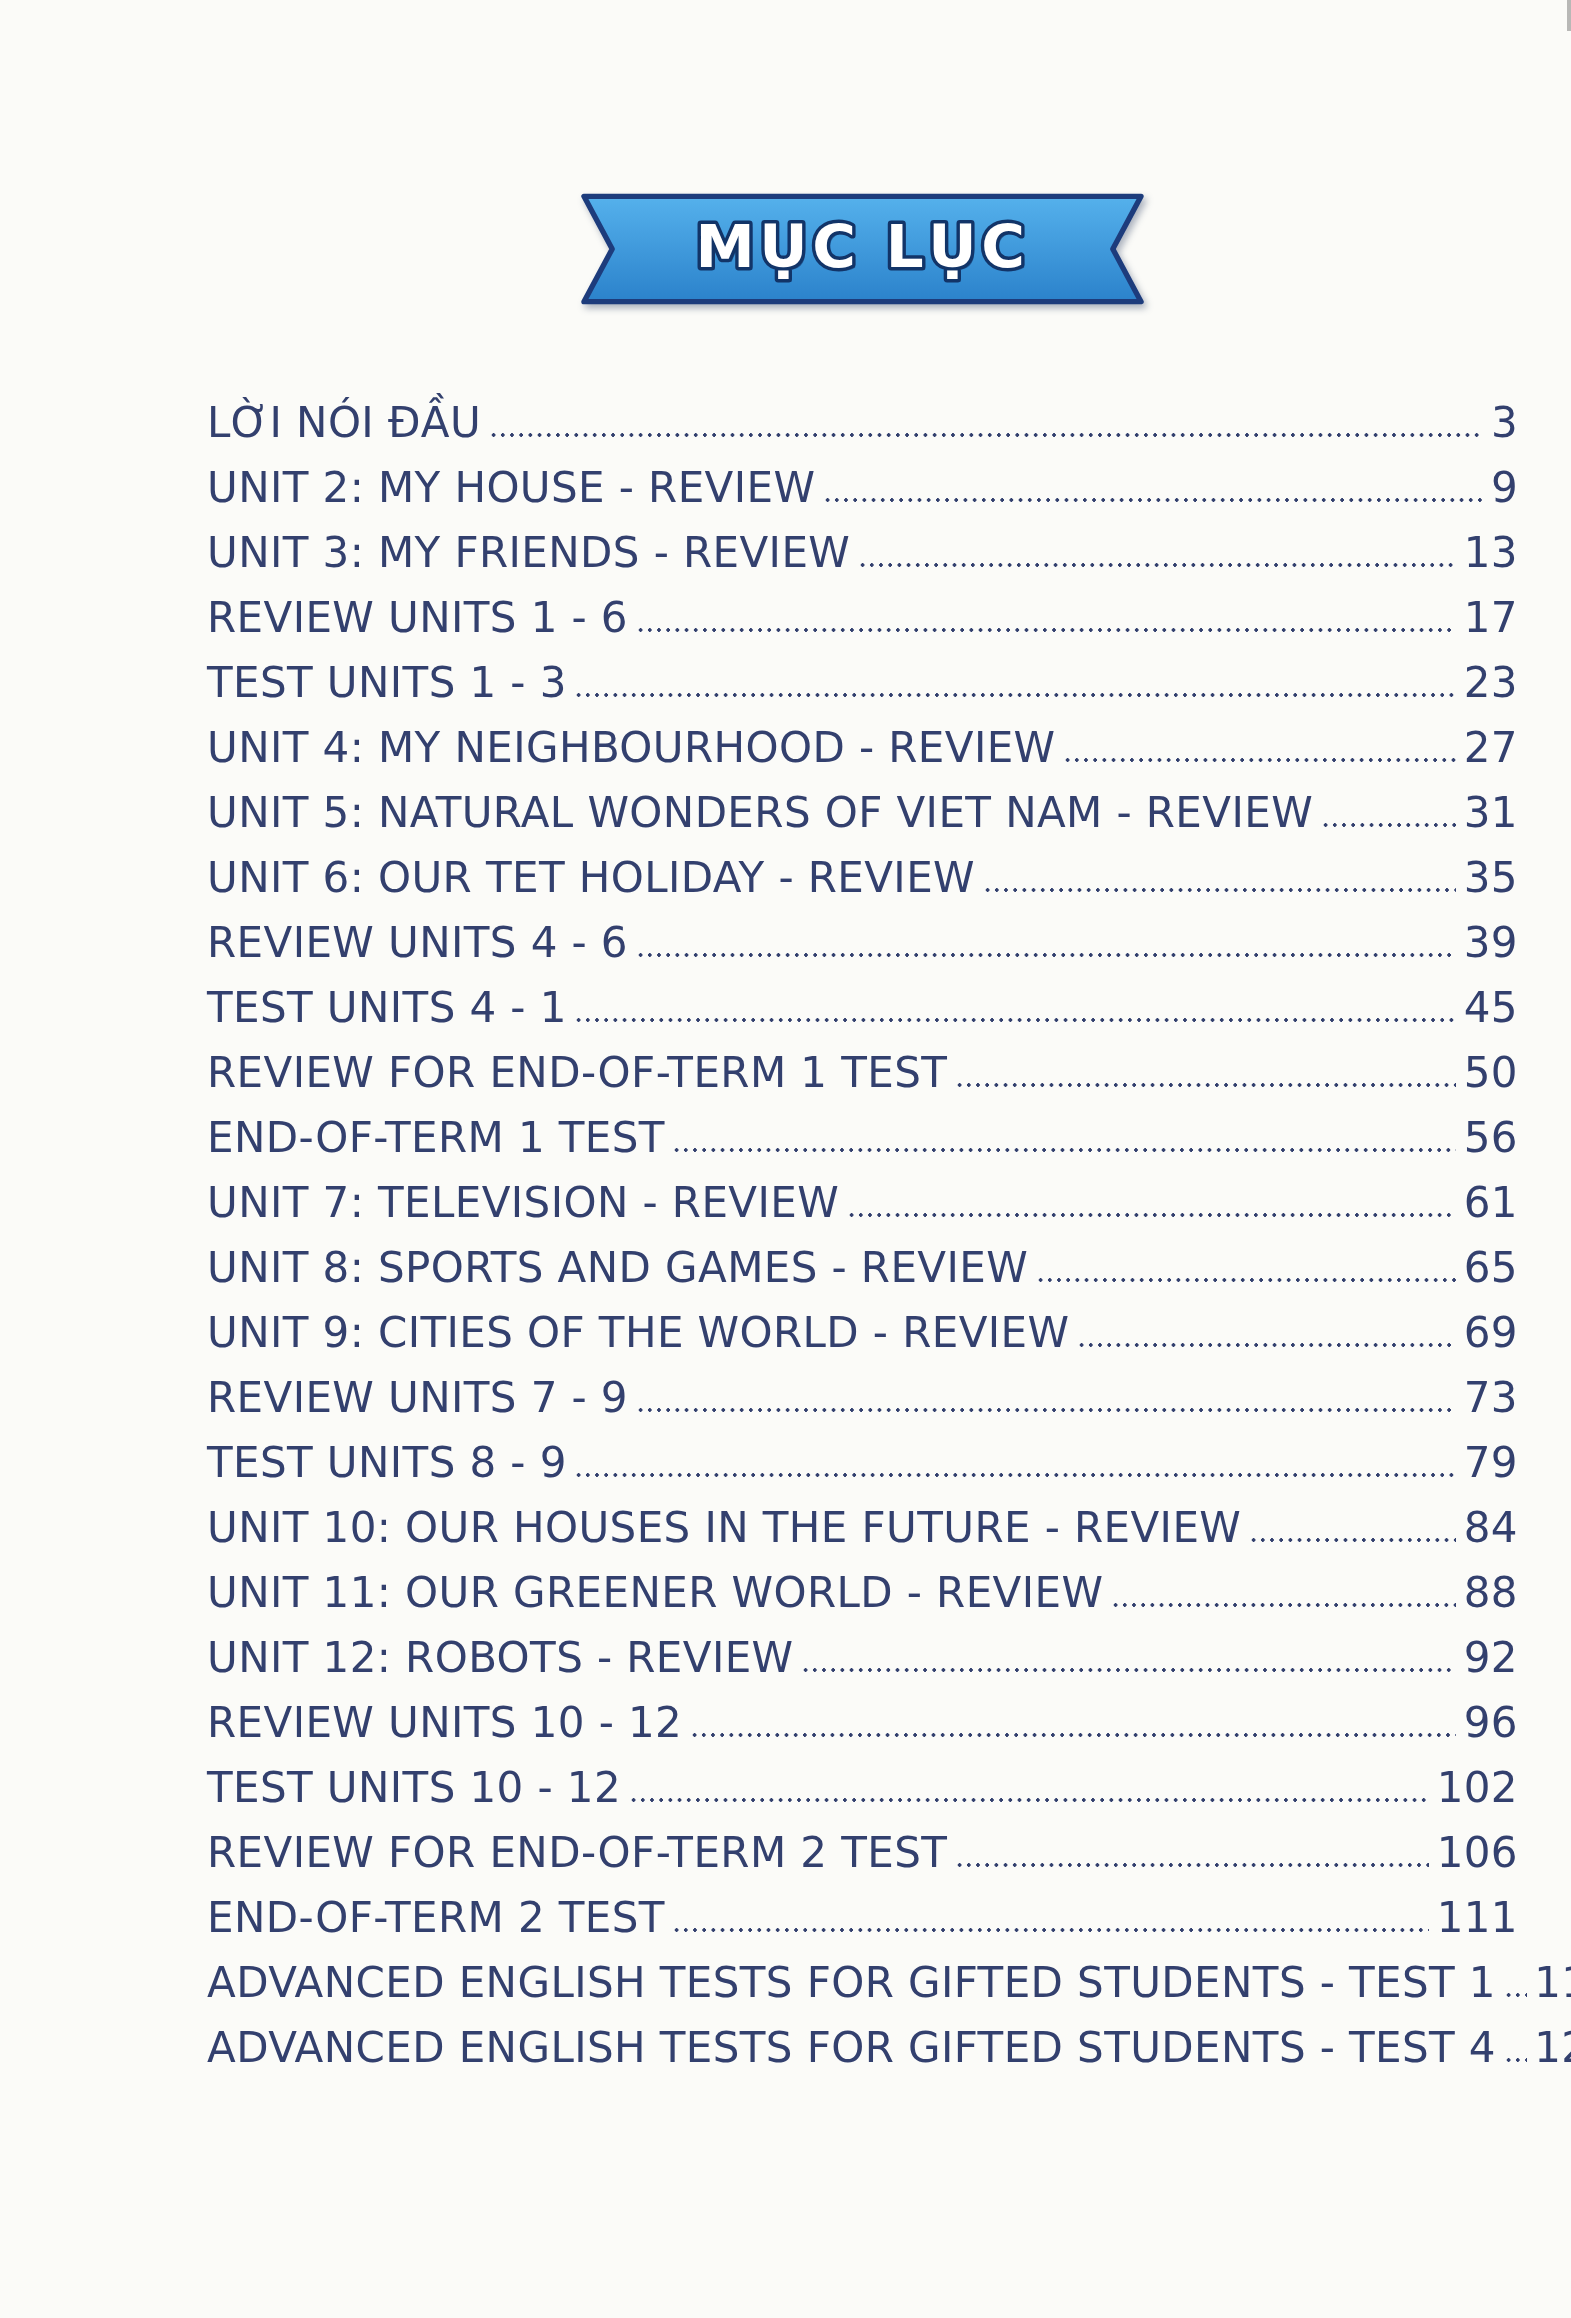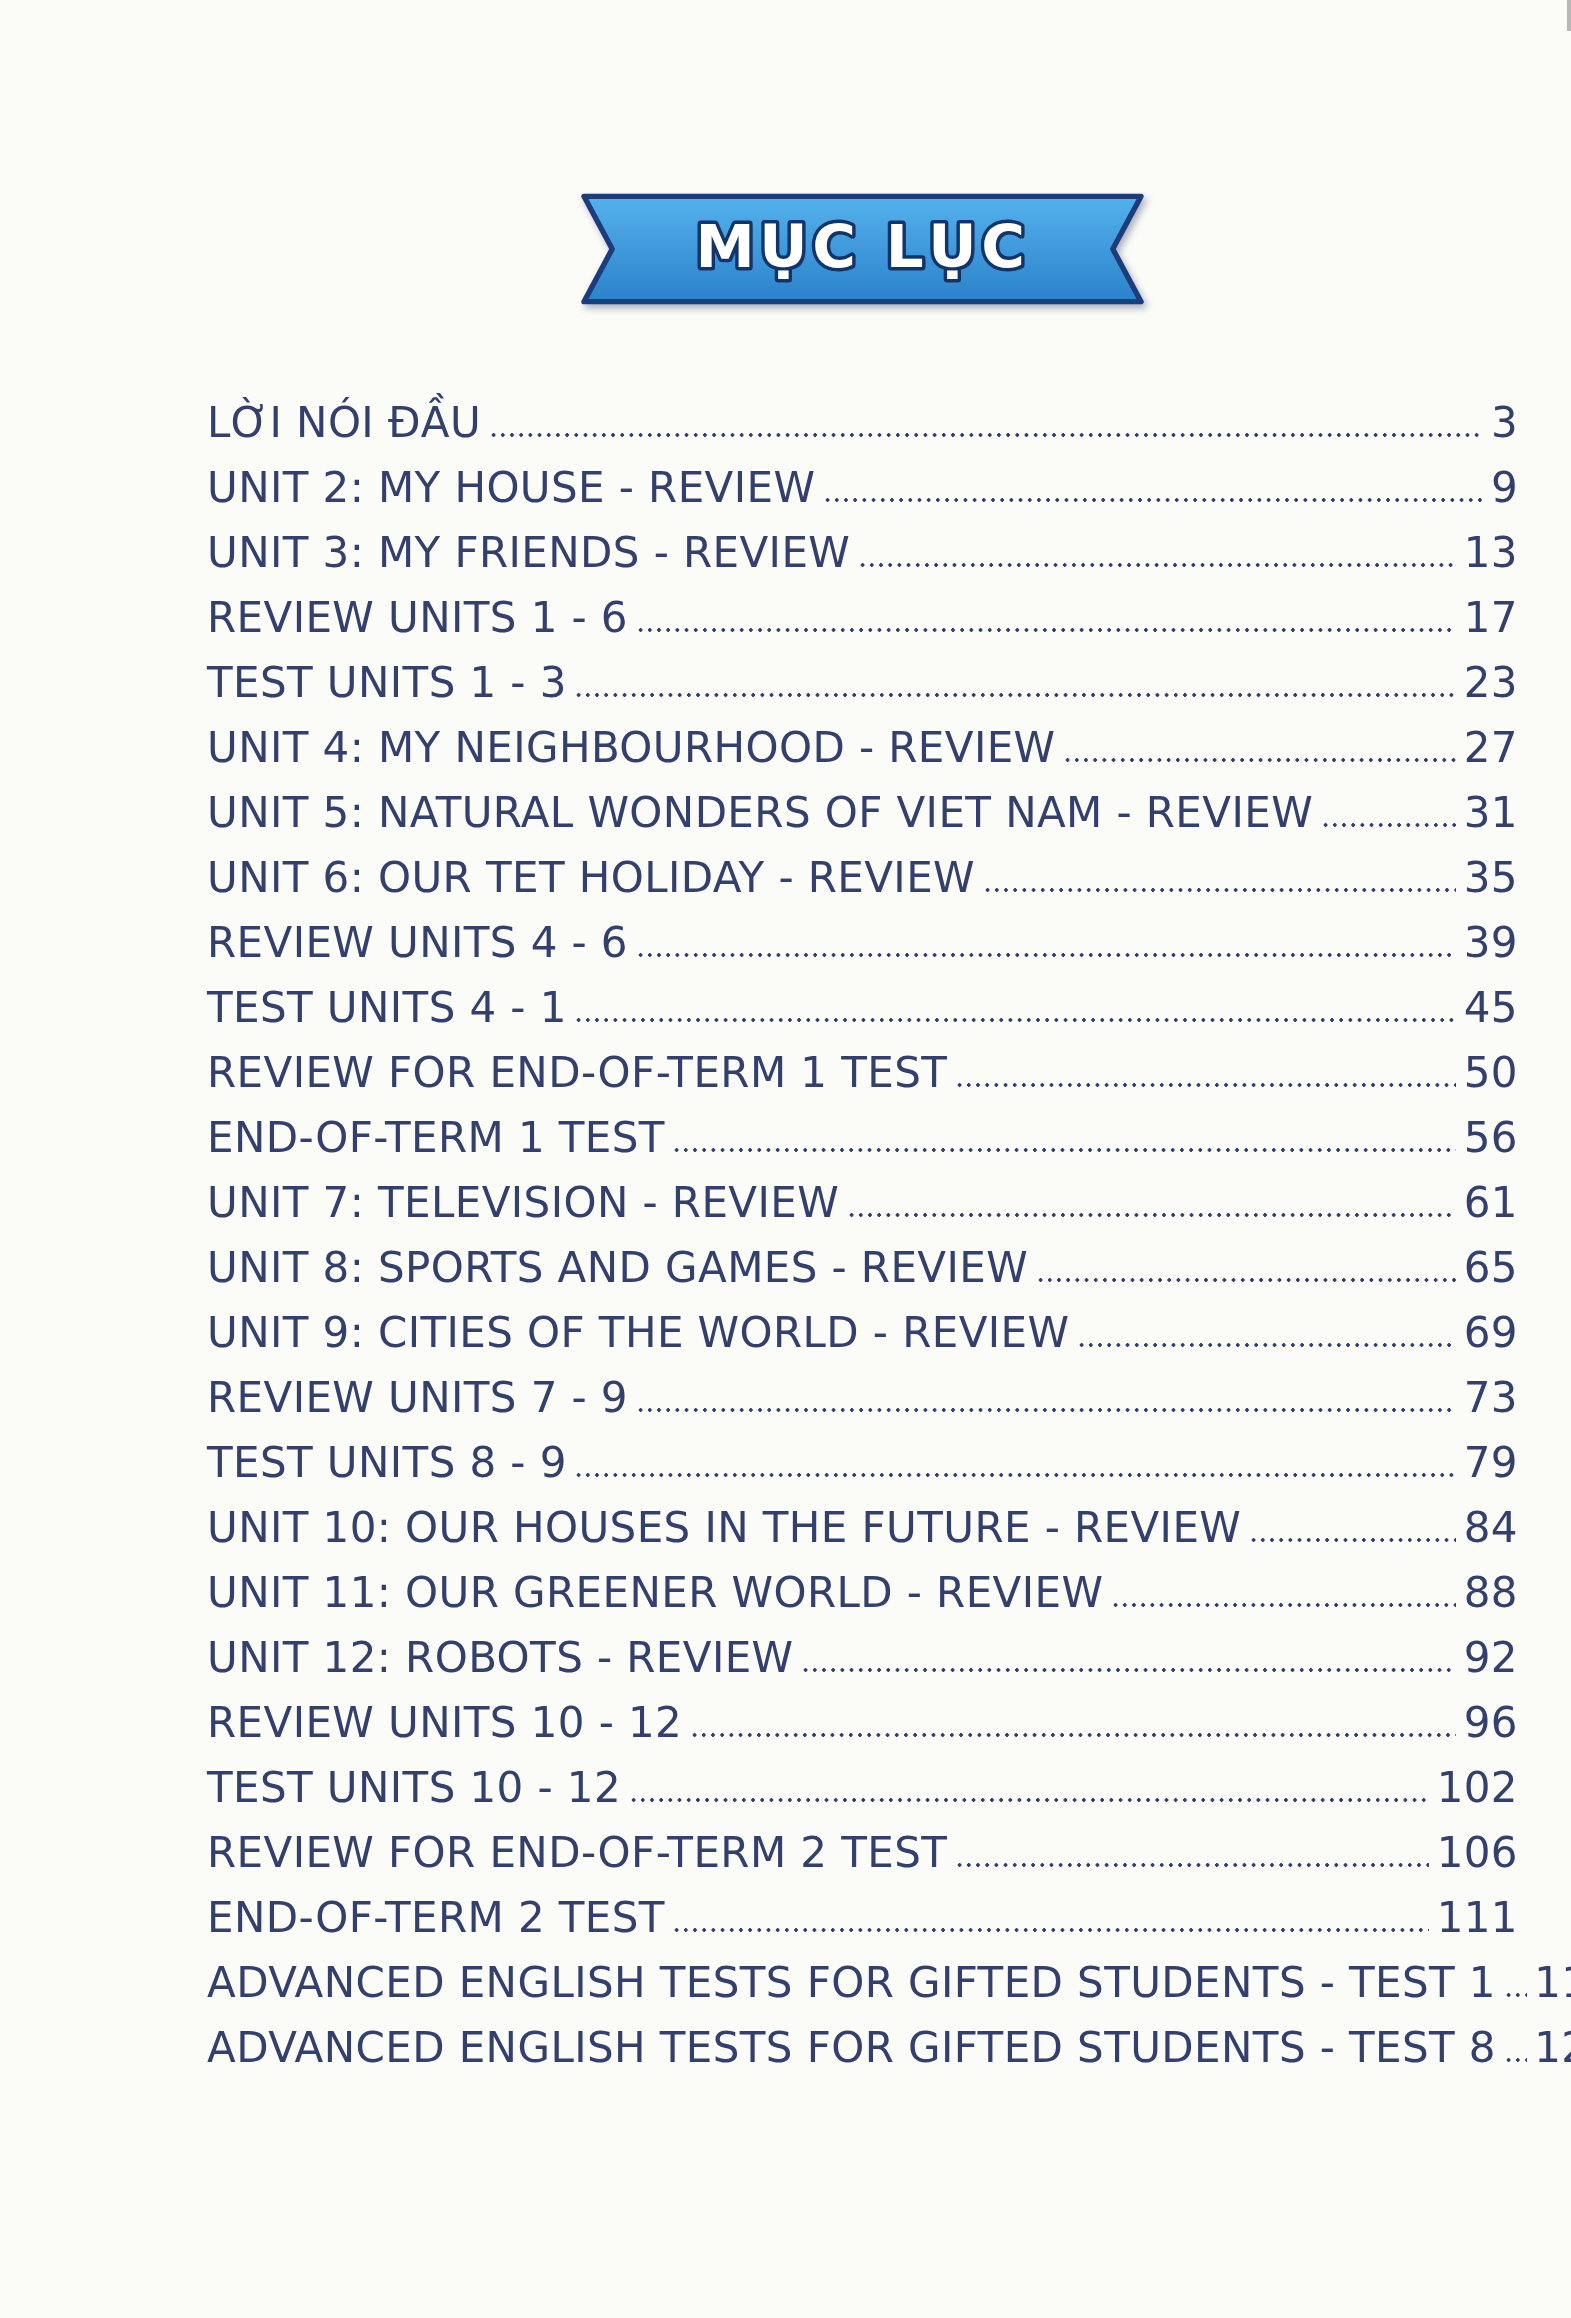--- a/index.html
+++ b/index.html
@@ -220,21 +220,21 @@
     <span class="label">END-OF-TERM 2 TEST</span>
     <span class="leader"></span>
     <span class="pagenum">111</span>
   </div>
         <div class="row">
     <span class="label">ADVANCED ENGLISH TESTS FOR GIFTED STUDENTS - TEST 1</span>
     <span class="leader"></span>
     <span class="pagenum">115</span>
   </div>
         <div class="row">
-    <span class="label">ADVANCED ENGLISH TESTS FOR GIFTED STUDENTS - TEST 8</span>
+    <span class="label">ADVANCED ENGLISH TESTS FOR GIFTED STUDENTS - TEST 4</span>
     <span class="leader"></span>
     <span class="pagenum">122</span>
   </div>
       </div>
 
   </div>
 </div>
 
 
 </body></html>

